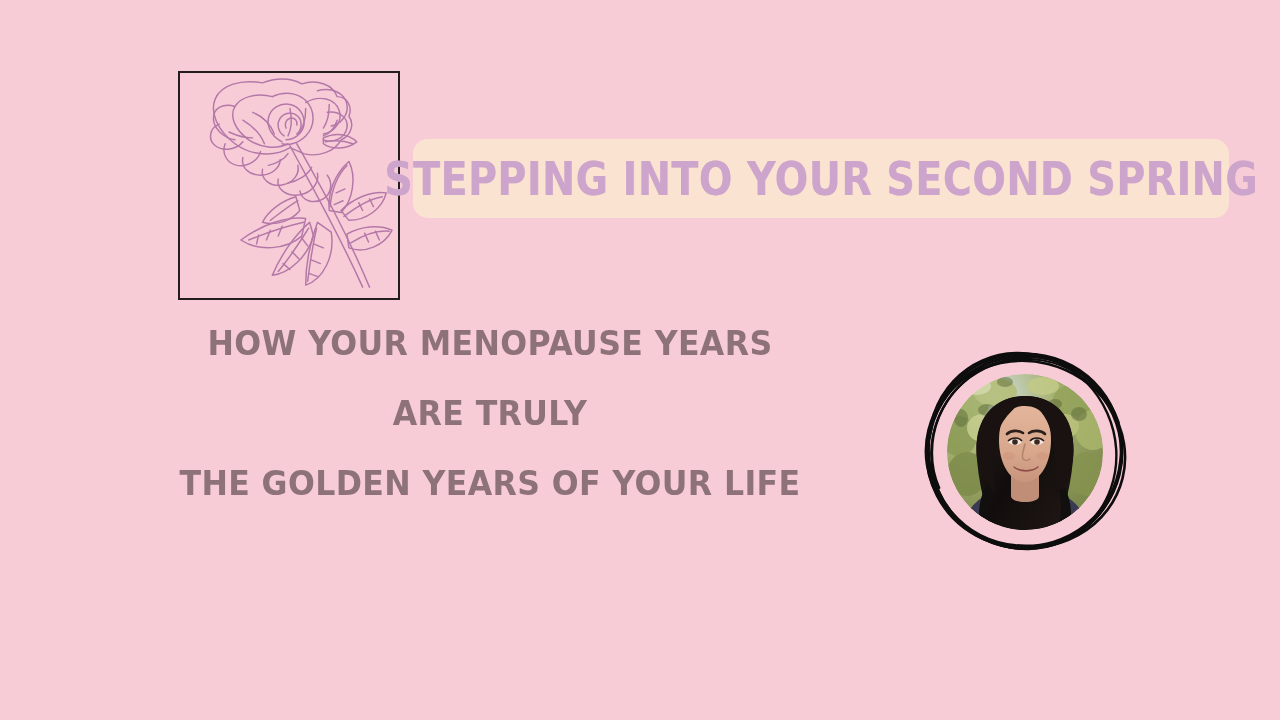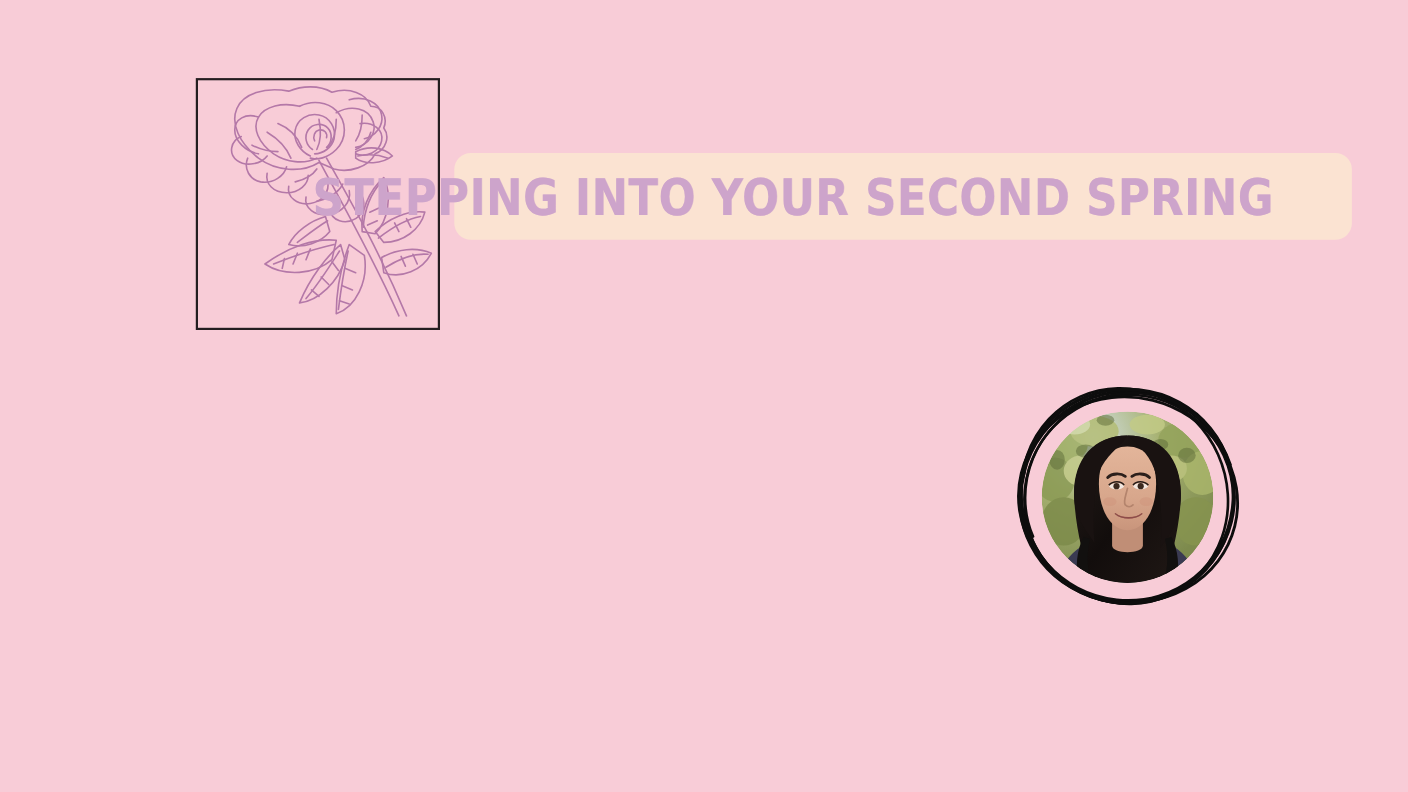--- a/index.html
+++ b/index.html
@@ -41,21 +41,21 @@
   #title-banner {
     position: absolute;
     left: 413px;
     top: 139px;
     width: 816px;
     height: 79px;
     background: #fbe3d2;
     border-radius: 15px;
     display: flex;
     align-items: center;
-    justify-content: flex-end;
+    justify-content: center;
   }
   #title-text {
     font-family: "DejaVu Sans", sans-serif;
     font-weight: bold;
     font-size: 46px;
     line-height: 1;
     letter-spacing: 0.5px;
     color: #cda4cb;
     transform: scaleX(0.86);
     transform-origin: center center;
@@ -239,20 +239,25 @@
         <path d="M188 163 L192 172"></path>
         <path d="M199 161 L203 170"></path>
       </g>
     </svg>
   </div>
 
   <div id="title-banner">
     <div id="title-text">STEPPING INTO YOUR SECOND SPRING</div>
   </div>
 
+  <div id="headline">
+    <div id="headline-line-1" class="headline-line">HOW YOUR MENOPAUSE YEARS</div>
+    <div id="headline-line-2" class="headline-line">ARE TRULY</div>
+    <div id="headline-line-3" class="headline-line">THE GOLDEN YEARS OF YOUR LIFE</div>
+  </div>
 
 
   <div id="portrait">
     <div id="portrait-photo">
       <svg viewBox="0 0 156 156" xmlns="http://www.w3.org/2000/svg">
         <defs>
           <linearGradient id="bgTrees" x1="0" y1="0" x2="0" y2="1">
             <radialGradient id="sky" cx="0.35" cy="0.2" r="0.7">
               <stop offset="0%" stop-color="#cddbe0"></stop>
               <stop offset="100%" stop-color="#8ea35f"></stop>

